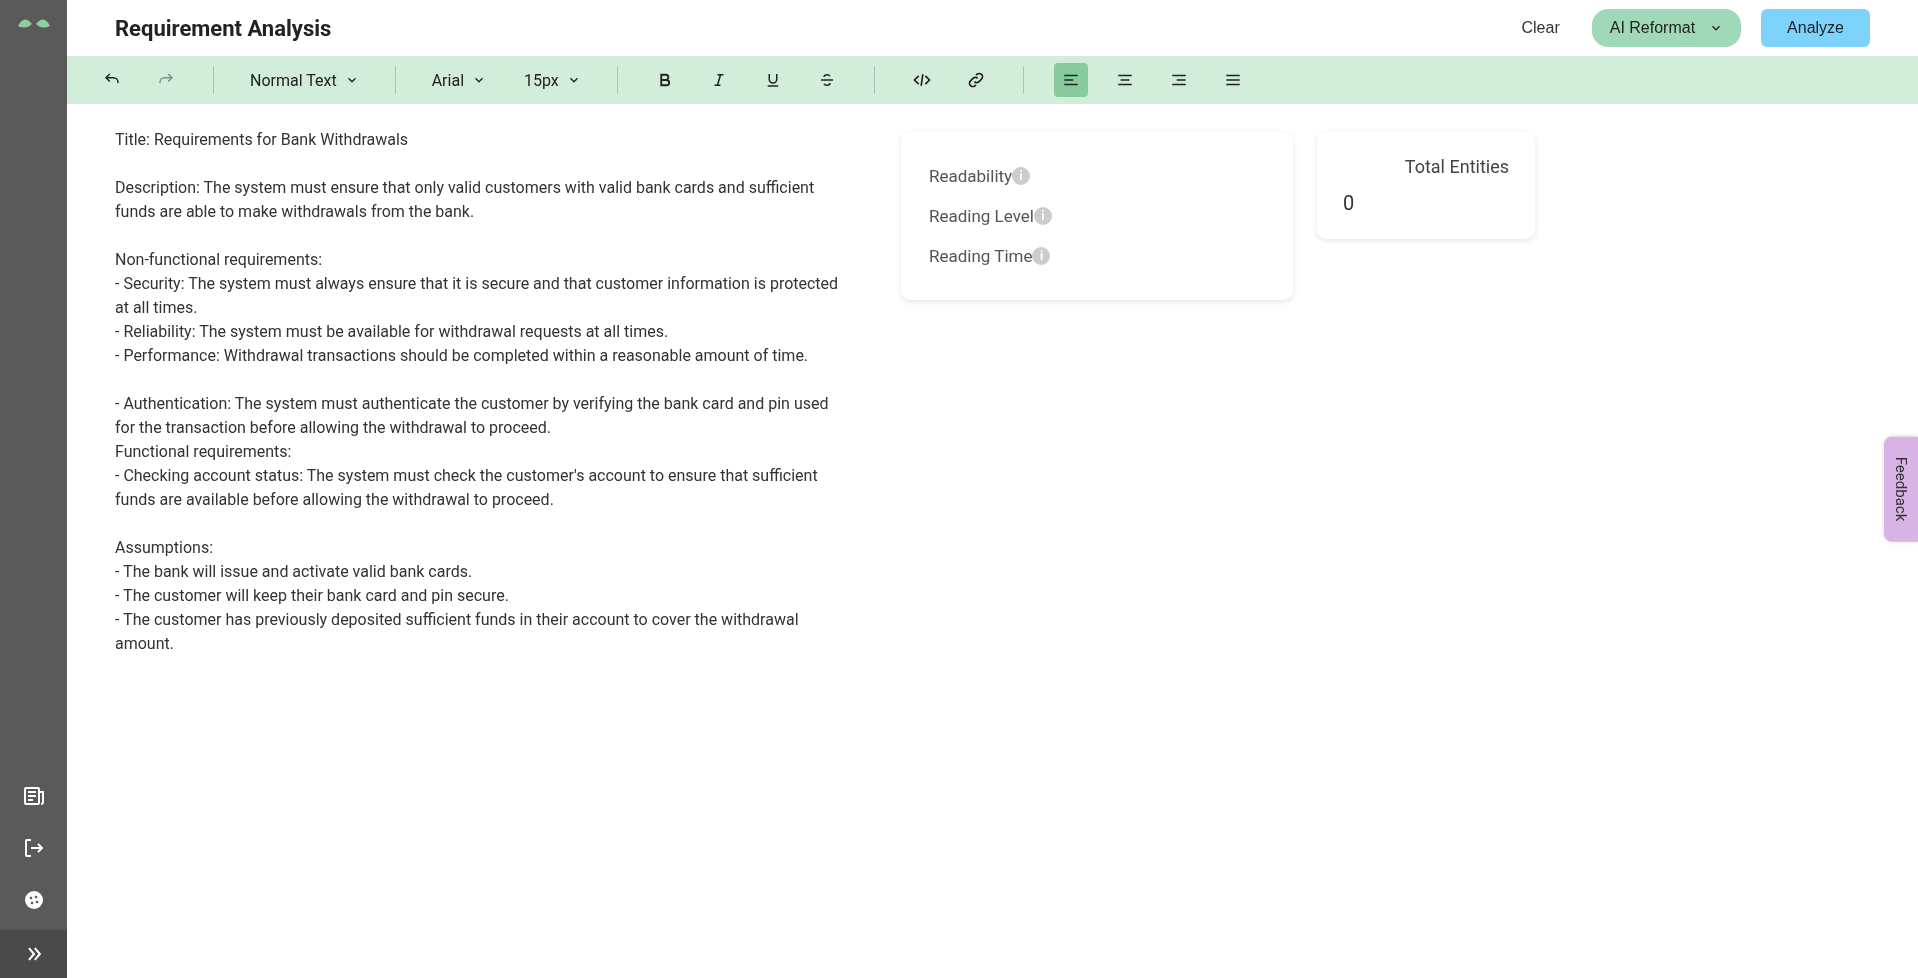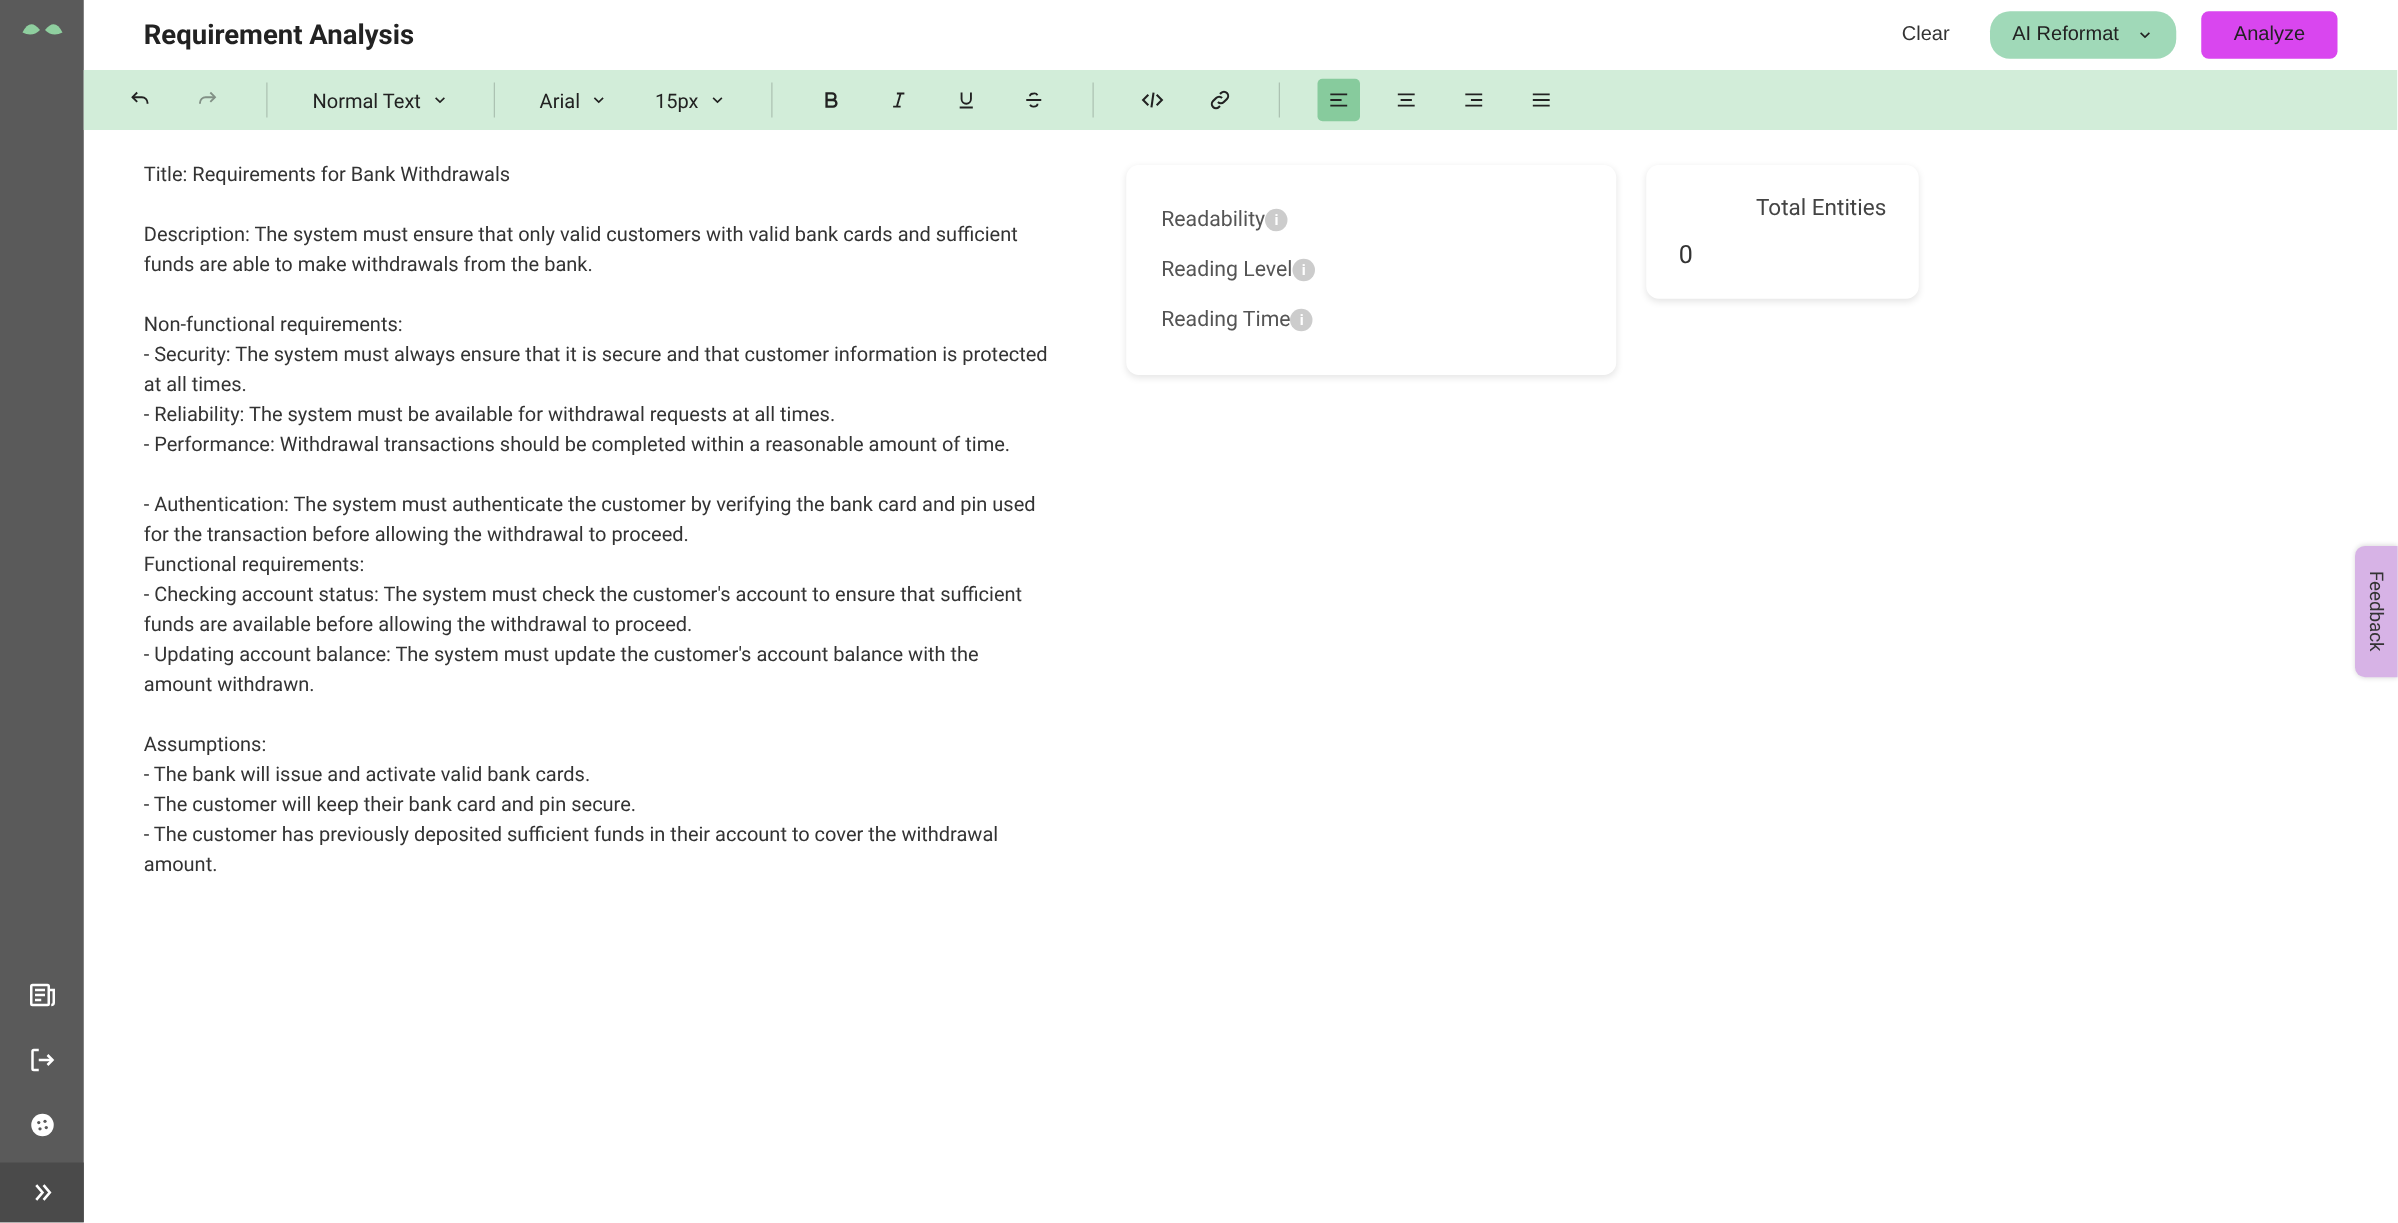--- a/index.html
+++ b/index.html
@@ -16,21 +16,21 @@
 
 
 .main { flex: 1; display: flex; flex-direction: column; position: relative; }
 
 
 .header { display: flex; align-items: center; padding: 12px 48px; height: 56px; }
 .page-title { font-size: 22px; font-weight: 700; color: #222; }
 .header-actions { margin-left: auto; display: flex; align-items: center; gap: 20px; }
 .btn-clear { background: none; border: none; font-size: 16px; color: #333; cursor:pointer; padding: 8px 12px; }
 .btn-reformat { background: #a0d9b8; border: none; border-radius: 16px; padding: 10px 18px; font-size: 16px; color: #222; cursor:pointer; display:flex; align-items:center; gap:14px; }
-.btn-analyze { background: #d946ef; border: none; border-radius: 6px; padding: 10px 26px; font-size: 16px; color: #222; cursor:pointer; }
+.btn-analyze { background: #7dd3fc; border: none; border-radius: 6px; padding: 10px 26px; font-size: 16px; color: #222; cursor:pointer; }
 
 
 .toolbar { background: #d2edd9; height: 48px; display:flex; align-items:center; padding: 0 28px; gap: 20px; }
 .tb-sep { width:1px; height:28px; background: rgba(0,0,0,0.18); margin: 0 10px; }
 .tb-btn { width:34px; height:34px; display:flex; align-items:center; justify-content:center; cursor:pointer; border-radius:4px; }
 .tb-btn.active { background:#87cb9d; }
 .tb-select { display:flex; align-items:center; gap:8px; font-size:16px; color:#222; cursor:pointer; padding:0 6px; }
 .tb-btn.disabled { opacity:0.45; }
 
 
@@ -218,21 +218,20 @@
             <p>Description: The system must ensure that only valid customers with valid bank cards and sufficient funds are able to make withdrawals from the bank.</p>
             <div class="para-gap"></div>
             <p>Non-functional requirements:</p>
             <p>- Security: The system must always ensure that it is secure and that customer information is protected at all times.</p>
             <p>- Reliability: The system must be available for withdrawal requests at all times.</p>
             <p>- Performance: Withdrawal transactions should be completed within a reasonable amount of time.</p>
             <div class="para-gap"></div>
             <p>- Authentication: The system must authenticate the customer by verifying the bank card and pin used for the transaction before allowing the withdrawal to proceed.</p>
             <p>Functional requirements:</p>
             <p>- Checking account status: The system must check the customer's account to ensure that sufficient funds are available before allowing the withdrawal to proceed.</p>
-            <p>- Updating account balance: The system must update the customer's account balance with the amount withdrawn.</p>
             <div class="para-gap"></div>
             <p>Assumptions:</p>
             <p>- The bank will issue and activate valid bank cards.</p>
             <p>- The customer will keep their bank card and pin secure.</p>
             <p>- The customer has previously deposited sufficient funds in their account to cover the withdrawal amount.</p>
           </div>
       </div>
 
       <div class="metrics-col">
         <div class="metrics-card">

